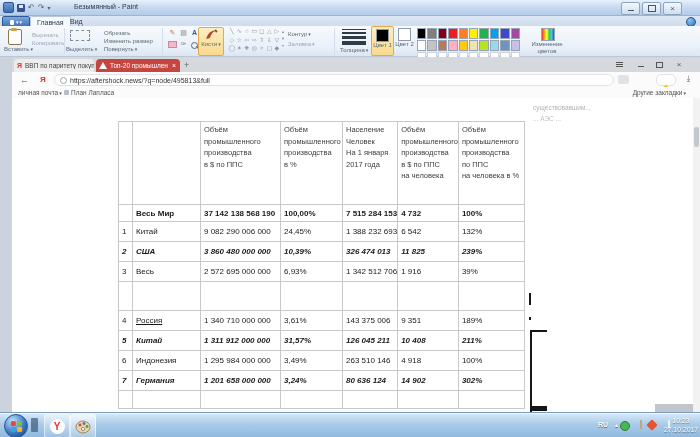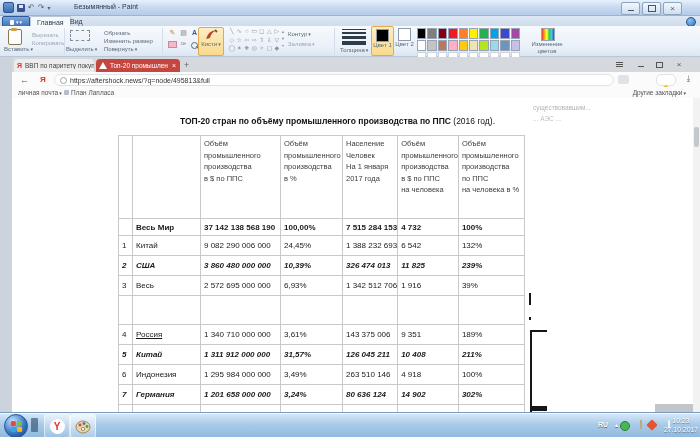--- a/index.html
+++ b/index.html
@@ -104,21 +104,21 @@
   .bm-ic{display:inline-block;width:5px;height:5px;background:#b9bec6;border-radius:1px;margin-right:2px;}
 
   .content{position:absolute;left:0;top:41px;right:0;bottom:0;background:#fff;overflow:hidden;}
   .intro{position:absolute;left:168px;top:4px;font-size:8.5px;color:#333;}
   .headln{position:absolute;left:168px;top:18px;font-size:8.5px;color:#111;}
   .headln .b{font-weight:bold;}
   .cut1{position:absolute;left:521px;top:6px;font-size:6.5px;color:#b3b3b3;white-space:nowrap;}
   .cut2{position:absolute;left:521px;top:17px;font-size:6.5px;color:#c0c0c0;white-space:nowrap;}
 
   
-  .ptable{position:absolute;left:106px;top:37px;border-collapse:collapse;table-layout:fixed;padding-left:40px;}
+  .ptable{position:absolute;left:106px;top:23px;border-collapse:collapse;table-layout:fixed;padding-left:40px;}
   .ptable th,.ptable td{border:1px solid #c9c9c9;padding:0 0 0 3px;text-align:left;overflow:hidden;}
   .ptable th{white-space:pre-line;font-weight:normal;color:#3d3d3d;font-size:7.5px;line-height:11.5px;vertical-align:top;padding-top:2px;height:80px;}
   .ptable td{font-size:8px;color:#191919;white-space:nowrap;vertical-align:middle;}
   tr.row-world{height:17px;font-weight:bold;}
   tr.row-plain{height:20px;}
   tr.row-bi{height:20px;font-weight:bold;font-style:italic;}
   tr.row-ru{height:20px;}
   tr.row-ru td.country{font-weight:normal;text-decoration:underline;}
   tr.row-gap{height:29px;}
   tr.row-gap2{height:18px;}
@@ -354,23 +354,20 @@
         <span class="dl-ic">⤓</span>
       </div>
 
       <div class="bmbar">
         <span class="bm dd" style="left:6px">личная почта</span>
         <span class="bm" style="left:52px"><span class="bm-ic"></span><span>План Лапласа</span></span>
         <span class="bm dd" style="right:14px">Другие закладки</span>
       </div>
 
       <div class="content">
-        <div class="headln">
-          <span class="b">ТОП-20 стран по объёму промышленного производства по ППС</span><span>  (2016 год).</span>
-        </div>
         <div class="cut1">существовавшим...</div>
         <div class="cut2">... АЭС ...</div>
 
         <table class="ptable">
           <colgroup>
             <col style="width:14px">
               <col style="width:68px">
               <col style="width:80px">
               <col style="width:62px">
             <col style="width:55px">

